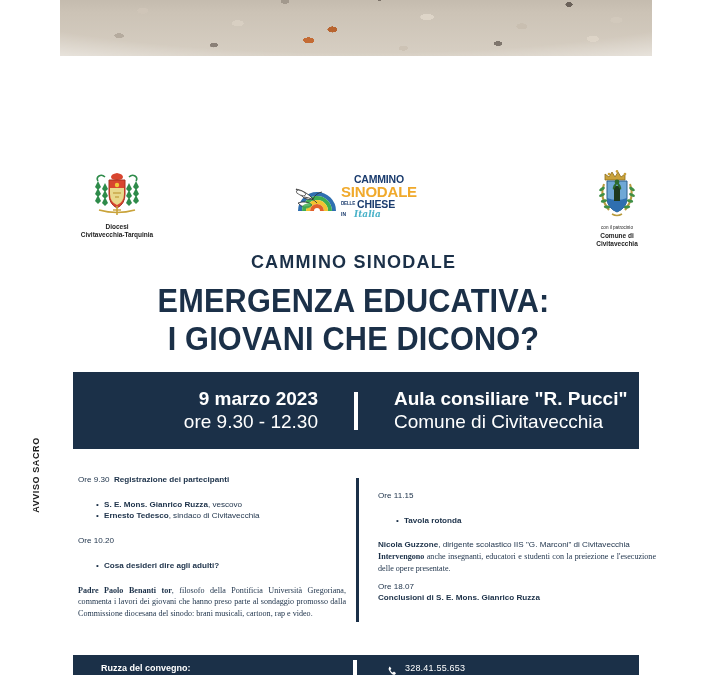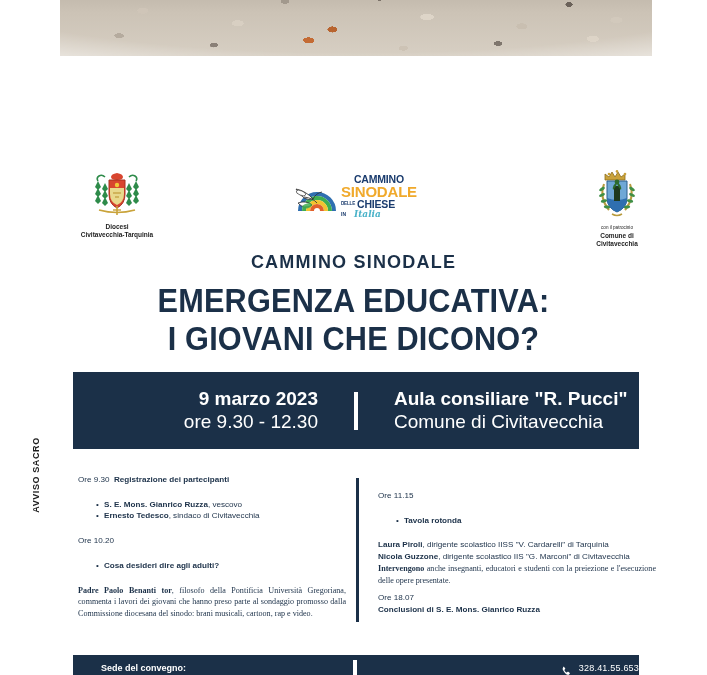--- a/index.html
+++ b/index.html
@@ -119,21 +119,21 @@
   .prog .just{text-align:justify;font-family:Liberation Serif, serif;}
 
   
   .bottom-banner{
     position:absolute;left:73px;top:655px;width:566px;height:30px;
     background:#1b3048;color:#fff;display:flex;align-items:flex-start;
     overflow:hidden;
   }
   .bb-col{flex:1;padding-top:7px;}
   .bb-col.left{padding-left:28px;}
-  .bb-col.right{padding-left:30px;display:flex;align-items:flex-start;gap:7px;justify-content:flex-end;}
+  .bb-col.right{padding-left:30px;display:flex;align-items:flex-start;gap:7px;}
   .bb-title{font-size:9px;font-weight:700;line-height:1.35;}
   .bb-sub{font-size:8.4px;font-weight:400;line-height:1.35;opacity:.96;}
   .bb-rule{width:4px;height:22px;background:#fff;margin-top:5px;flex:0 0 auto;}
   .bb-phone{font-size:9px;font-weight:400;line-height:1.35;letter-spacing:.2px;}
   .phone-ico{width:11px;height:11px;flex:0 0 auto;margin-top:1px;}
 </style>
 </head>
 <body>
 
 <div class="poster">
@@ -309,35 +309,34 @@
       </div>
     </div>
 
     <div class="col-right prog">
 
       <div class="slot">
         <span class="time">Ore 11.15</span>
         <ul>
           <li><b>Tavola rotonda</b></li>
         </ul>
-        <div><b>Laura Piroli</b><span>, dirigente scolastico IISS "V. Cardarelli" di Tarquinia</span></div>
         <div><b> Nicola Guzzone</b><span>, dirigente scolastico IIS "G. Marconi" di Civitavecchia</span></div>
         <div class="just"><b>Intervengono</b><span> anche insegnanti, educatori e studenti con la preiezione e l'esecuzione delle opere presentate.</span></div>
       </div>
 
       <div class="slot">
         <span class="time">Ore 18.07</span>
         <b>Conclusioni di S. E. Mons. Gianrico Ruzza</b>
       </div>
     </div>
   </div>
 
   <div class="bottom-banner">
     <div class="bb-col left">
-      <div class="bb-title">Sede del convegno:</div>
+      <div class="bb-title">Ruzza del convegno:</div>
       <div class="bb-sub">Comune di Civitavecchia</div>
     </div>
     <div class="bb-rule"></div>
     <div class="bb-col right">
       <span class="phone-ico">
         <svg viewBox="0 0 16 16" width="11" height="11" aria-hidden="true">
           <path d="M3.1 1.6c.5-.5 1.3-.5 1.7.1l1.2 1.7c.3.5.2 1.1-.2 1.5l-.7.6c-.2.2-.2.4-.1.6.4.9 1.4 2.4 3 3.4.2.1.5.1.6-.1l.6-.7c.4-.4 1-.5 1.5-.2l1.7 1.2c.6.4.7 1.2.2 1.7l-.9.9c-.6.6-1.5.8-2.3.5C7.3 12 4 8.7 2.5 5 2.2 4.2 2.4 3.3 3 2.7z" fill="#ffffff"></path>
         </svg>
       </span>
       <span class="bb-phone">328.41.55.653</span>

